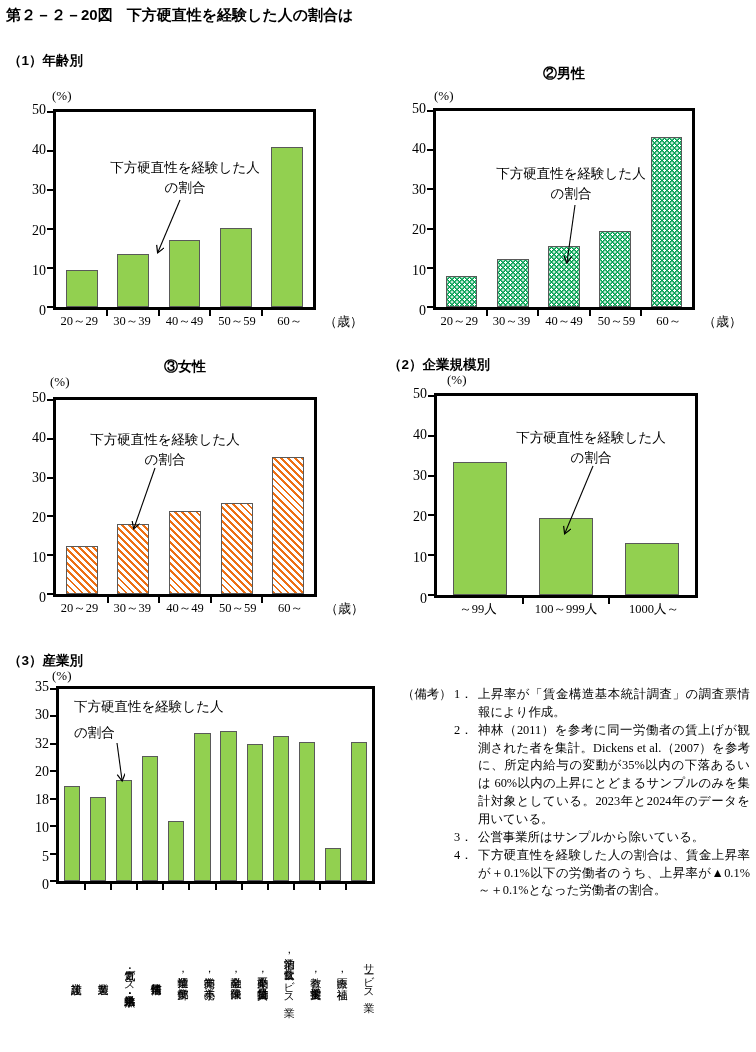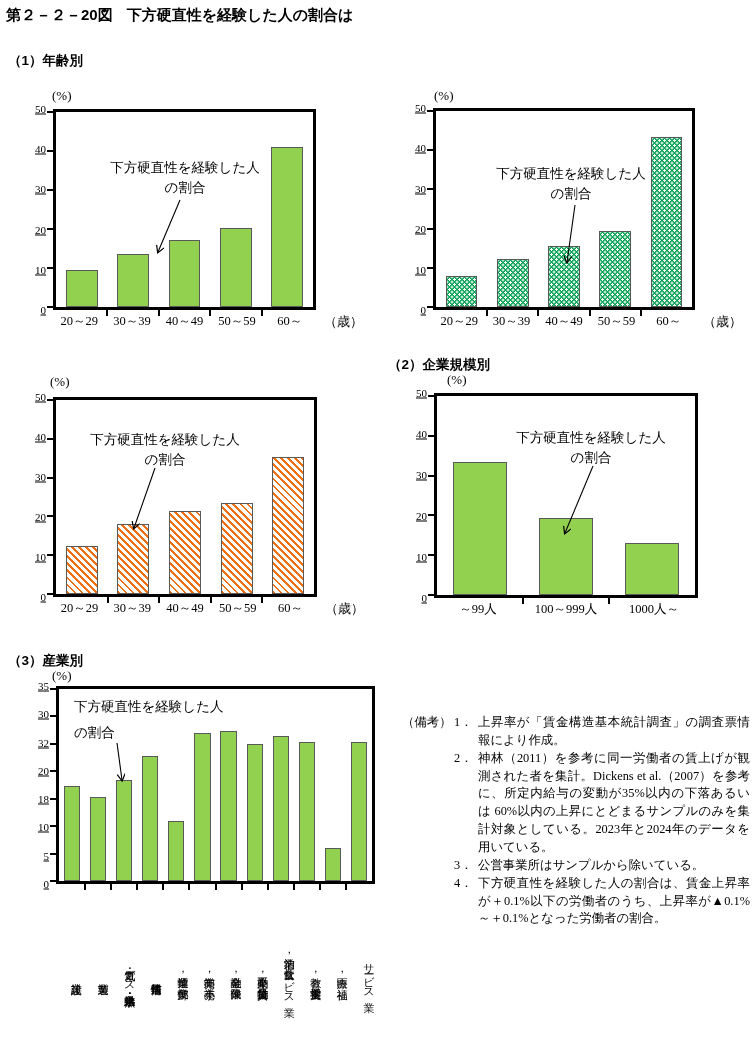--- a/index.html
+++ b/index.html
@@ -28,21 +28,21 @@
   .slot{flex:1;height:100%;display:flex;align-items:flex-end;justify-content:center;}
   .bar{width:62%;box-sizing:border-box;border:1px solid #595959;}
   .bar.solid{background:var(--c-solid,#92D050);}
   .bar.dots{background-color:var(--c-dots,#00A050);
             background-image:radial-gradient(#fff 1px, rgba(0,0,0,0) 1.3px),
                              radial-gradient(#fff 1px, rgba(0,0,0,0) 1.3px);
             background-size:5px 5px;background-position:0 0,2.5px 2.5px;}
   .bar.hatch{background-color:#fff;
              background-image:repeating-linear-gradient(45deg, var(--c-hatch,#ED7014) 0 2px, #fff 2px 5px);}
   .yaxis{position:absolute;left:0;top:var(--pt);width:calc(var(--pl) - 7px);height:var(--ph);}
-  .ylab{position:absolute;right:0;transform:translateY(-50%);font-size:11px;line-height:13px;text-decoration:underline;}
+  .ylab{position:absolute;right:0;transform:translateY(-50%);font-size:14px;line-height:13px;}
   .ytick{position:absolute;left:-9px;width:6px;height:2px;background:#000;transform:translateY(-50%);}
   .xtick{position:absolute;bottom:-9px;width:2px;height:6px;background:#000;transform:translateX(-50%);}
   .pct{position:absolute;font-size:13px;white-space:nowrap;}
   .xlabels{position:absolute;left:var(--pl);top:calc(var(--pt) + var(--ph) + 3px);width:var(--pw);
            display:flex;}
   .xlab{flex:1;text-align:center;font-size:12.5px;white-space:nowrap;}
   .xlabels.vert{align-items:flex-start;height:175px;}
   .xlabels.vert .xlab{writing-mode:vertical-rl;text-orientation:upright;
                       font-size:11px;line-height:13px;white-space:normal;
                       display:flex;justify-content:center;height:175px;}
@@ -73,21 +73,21 @@
   #c3 .anno{left:74px;top:76px;width:264px;}
   #c3 .arrow{left:168px;top:108px;}
 
   #c4{left:0;top:648px;width:400px;height:404px;--pl:56px;--pt:38px;--pw:319px;--ph:198px;}
   #c4 .pct{left:52px;top:20px;}
   #c4 .anno{left:74px;top:46px;width:230px;text-align:left;line-height:26px;}
   #c4 .arrow{left:100px;top:88px;}
 
   
   .notes{position:absolute;left:402px;top:686px;width:348px;display:grid;
-         grid-template-columns:52px 1fr;font-size:12.4px;line-height:1.44;margin-top:28px;}
+         grid-template-columns:52px 1fr;font-size:12.4px;line-height:1.44;}
   .notes-label{grid-column:1;white-space:nowrap;}
   .notes-items{grid-column:2;}
   .note-item{display:flex;}
   .note-num{width:24px;flex:0 0 24px;}
   .note-text{flex:1;text-align:justify;}
 </style>
 </head>
 <body>
 
 <div id="page">
@@ -153,20 +153,21 @@
       <defs>
           <marker id="ah0" markerWidth="10" markerHeight="10" refX="7" refY="4" orient="auto" markerUnits="userSpaceOnUse">
             <path d="M1,0 L8,4 L1,8" fill="none" stroke="#000" stroke-width="1.2"></path>
           </marker>
         </defs>
       <line x1="40" y1="8" x2="18" y2="60" stroke="#000" stroke-width="1.1" marker-end="url(#ah0)"></line>
     </svg>
   </div>
 
   <div class="chart" id="c1">
+    <div class="chart-title">②男性</div>
     <div class="pct">(%)</div>
     <div class="yaxis">
         <div class="ylab" style="top: 100%;">0</div>
         <div class="ylab" style="top: 80%;">10</div>
         <div class="ylab" style="top: 60%;">20</div>
         <div class="ylab" style="top: 40%;">30</div>
         <div class="ylab" style="top: 20%;">40</div>
         <div class="ylab" style="top: 0%;">50</div>
       </div>
     <div class="plot">
@@ -212,20 +213,21 @@
       <defs>
           <marker id="ah1" markerWidth="10" markerHeight="10" refX="7" refY="4" orient="auto" markerUnits="userSpaceOnUse">
             <path d="M1,0 L8,4 L1,8" fill="none" stroke="#000" stroke-width="1.2"></path>
           </marker>
         </defs>
       <line x1="27" y1="7" x2="19" y2="64" stroke="#000" stroke-width="1.1" marker-end="url(#ah1)"></line>
     </svg>
   </div>
 
   <div class="chart" id="c2">
+    <div class="chart-title">③女性</div>
     <div class="pct">(%)</div>
     <div class="yaxis">
         <div class="ylab" style="top: 100%;">0</div>
         <div class="ylab" style="top: 80%;">10</div>
         <div class="ylab" style="top: 60%;">20</div>
         <div class="ylab" style="top: 40%;">30</div>
         <div class="ylab" style="top: 20%;">40</div>
         <div class="ylab" style="top: 0%;">50</div>
       </div>
     <div class="plot">

